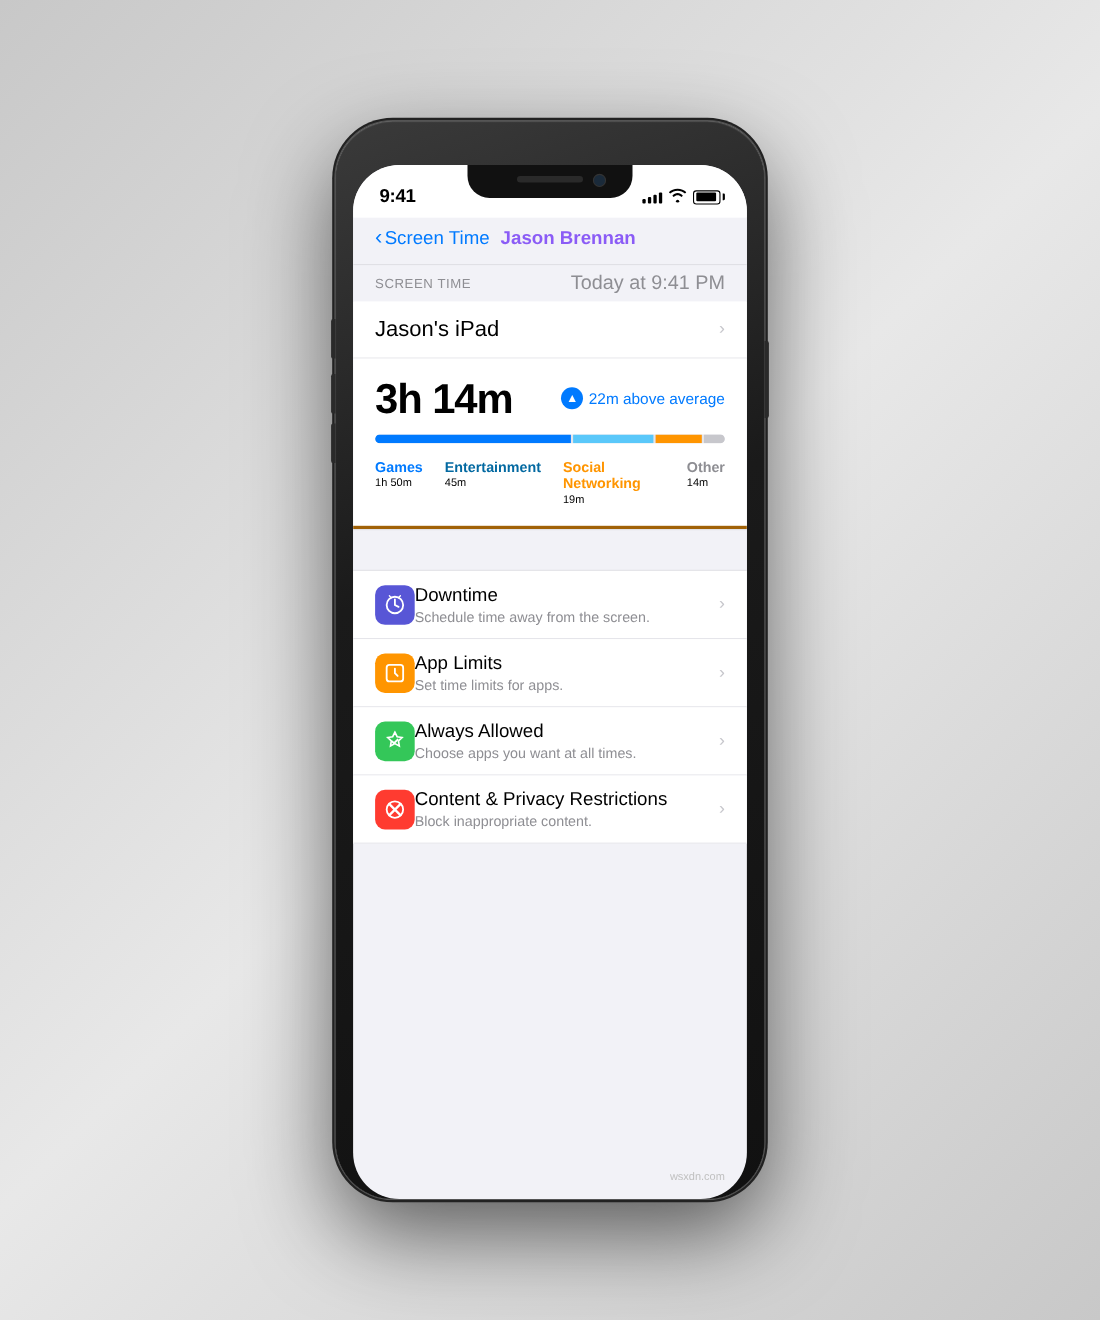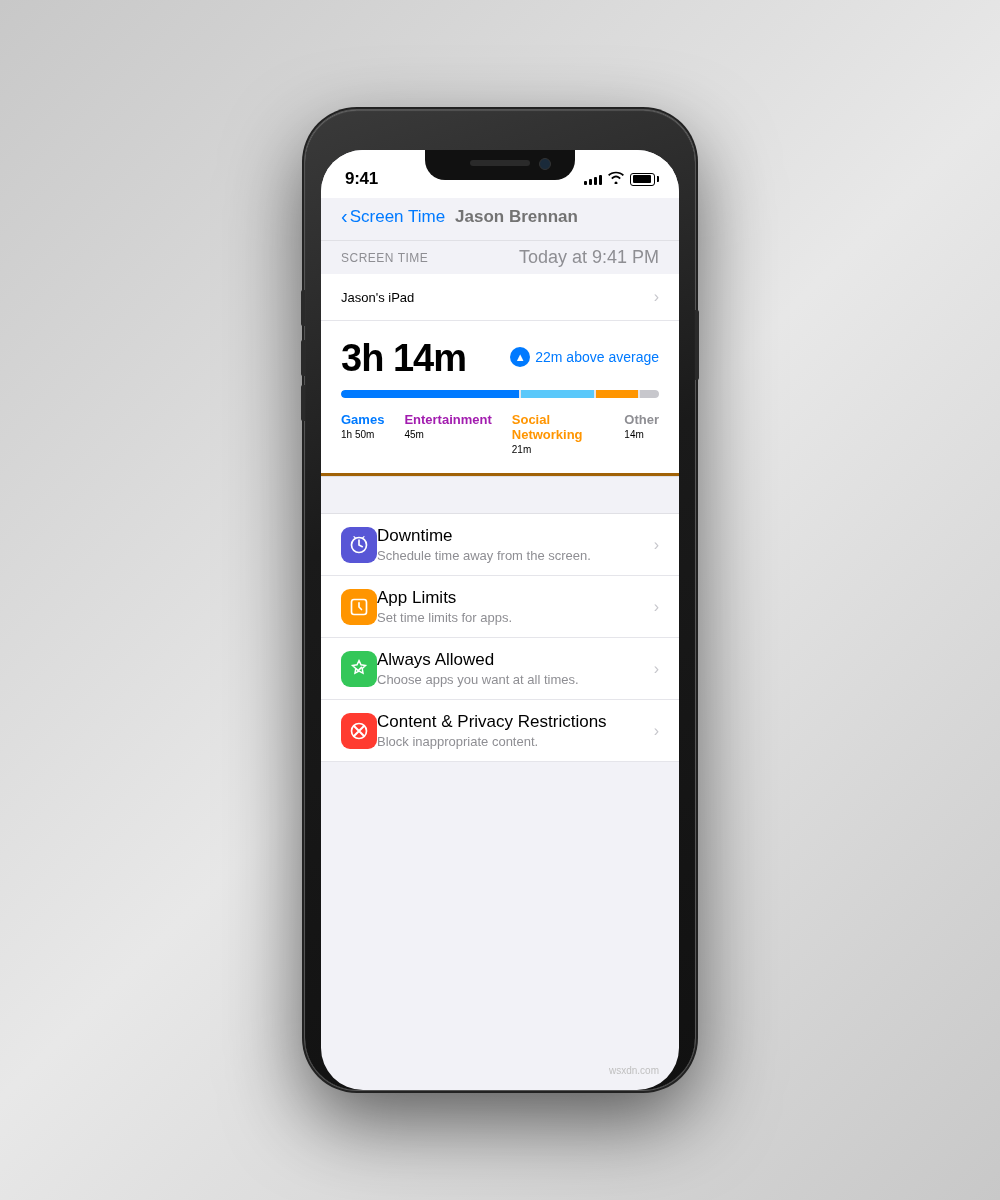--- a/index.html
+++ b/index.html
@@ -194,21 +194,21 @@
     }
 
     .back-text {
       font-size: 17px;
       color: #007aff;
     }
 
     .nav-title {
       font-size: 17px;
       font-weight: 600;
-      color: #737373;
+      color: #8b5cf6;
       margin-left: 6px;
     }
 
     
     .section-header {
       background: #f2f2f7;
       padding: 6px 20px 6px;
       display: flex;
       justify-content: space-between;
       align-items: center;
@@ -231,21 +231,21 @@
     .device-row {
       background: #fff;
       padding: 14px 20px;
       display: flex;
       justify-content: space-between;
       align-items: center;
       border-bottom: 1px solid #e5e5ea;
     }
 
     .device-name {
-      font-size: 13px;
+      font-size: 20px;
       color: #000;
     }
 
     .chevron-right {
       color: #c7c7cc;
       font-size: 16px;
     }
 
     
     .stats-block {
@@ -337,21 +337,21 @@
       font-weight: 700;
       margin-bottom: 2px;
     }
 
     .cat-time {
       font-size: 10px;
       color: #000;
     }
 
     .cat-games { color: #007aff; }
-    .cat-entertainment { color: #a21caf; }
+    .cat-entertainment { color: #0369a1; }
     .cat-social { color: #ff9500; }
     .cat-other { color: #8e8e93; }
 
     
     .section-separator {
       background: #f2f2f7;
       height: 38px;
       border-top: 1px solid #e0e0e5;
       border-bottom: 1px solid #e0e0e5;
     }
@@ -477,21 +477,21 @@
         <div class="category-item">
           <span class="cat-name cat-games">Games</span>
           <span class="cat-time">1h 50m</span>
         </div>
         <div class="category-item">
           <span class="cat-name cat-entertainment">Entertainment</span>
           <span class="cat-time">45m</span>
         </div>
         <div class="category-item">
           <span class="cat-name cat-social">Social Networking</span>
-          <span class="cat-time">21m</span>
+          <span class="cat-time">19m</span>
         </div>
         <div class="category-item">
           <span class="cat-name cat-other">Other</span>
           <span class="cat-time">14m</span>
         </div>
       </div>
     </div>
 
     <div class="section-separator"></div>
 

